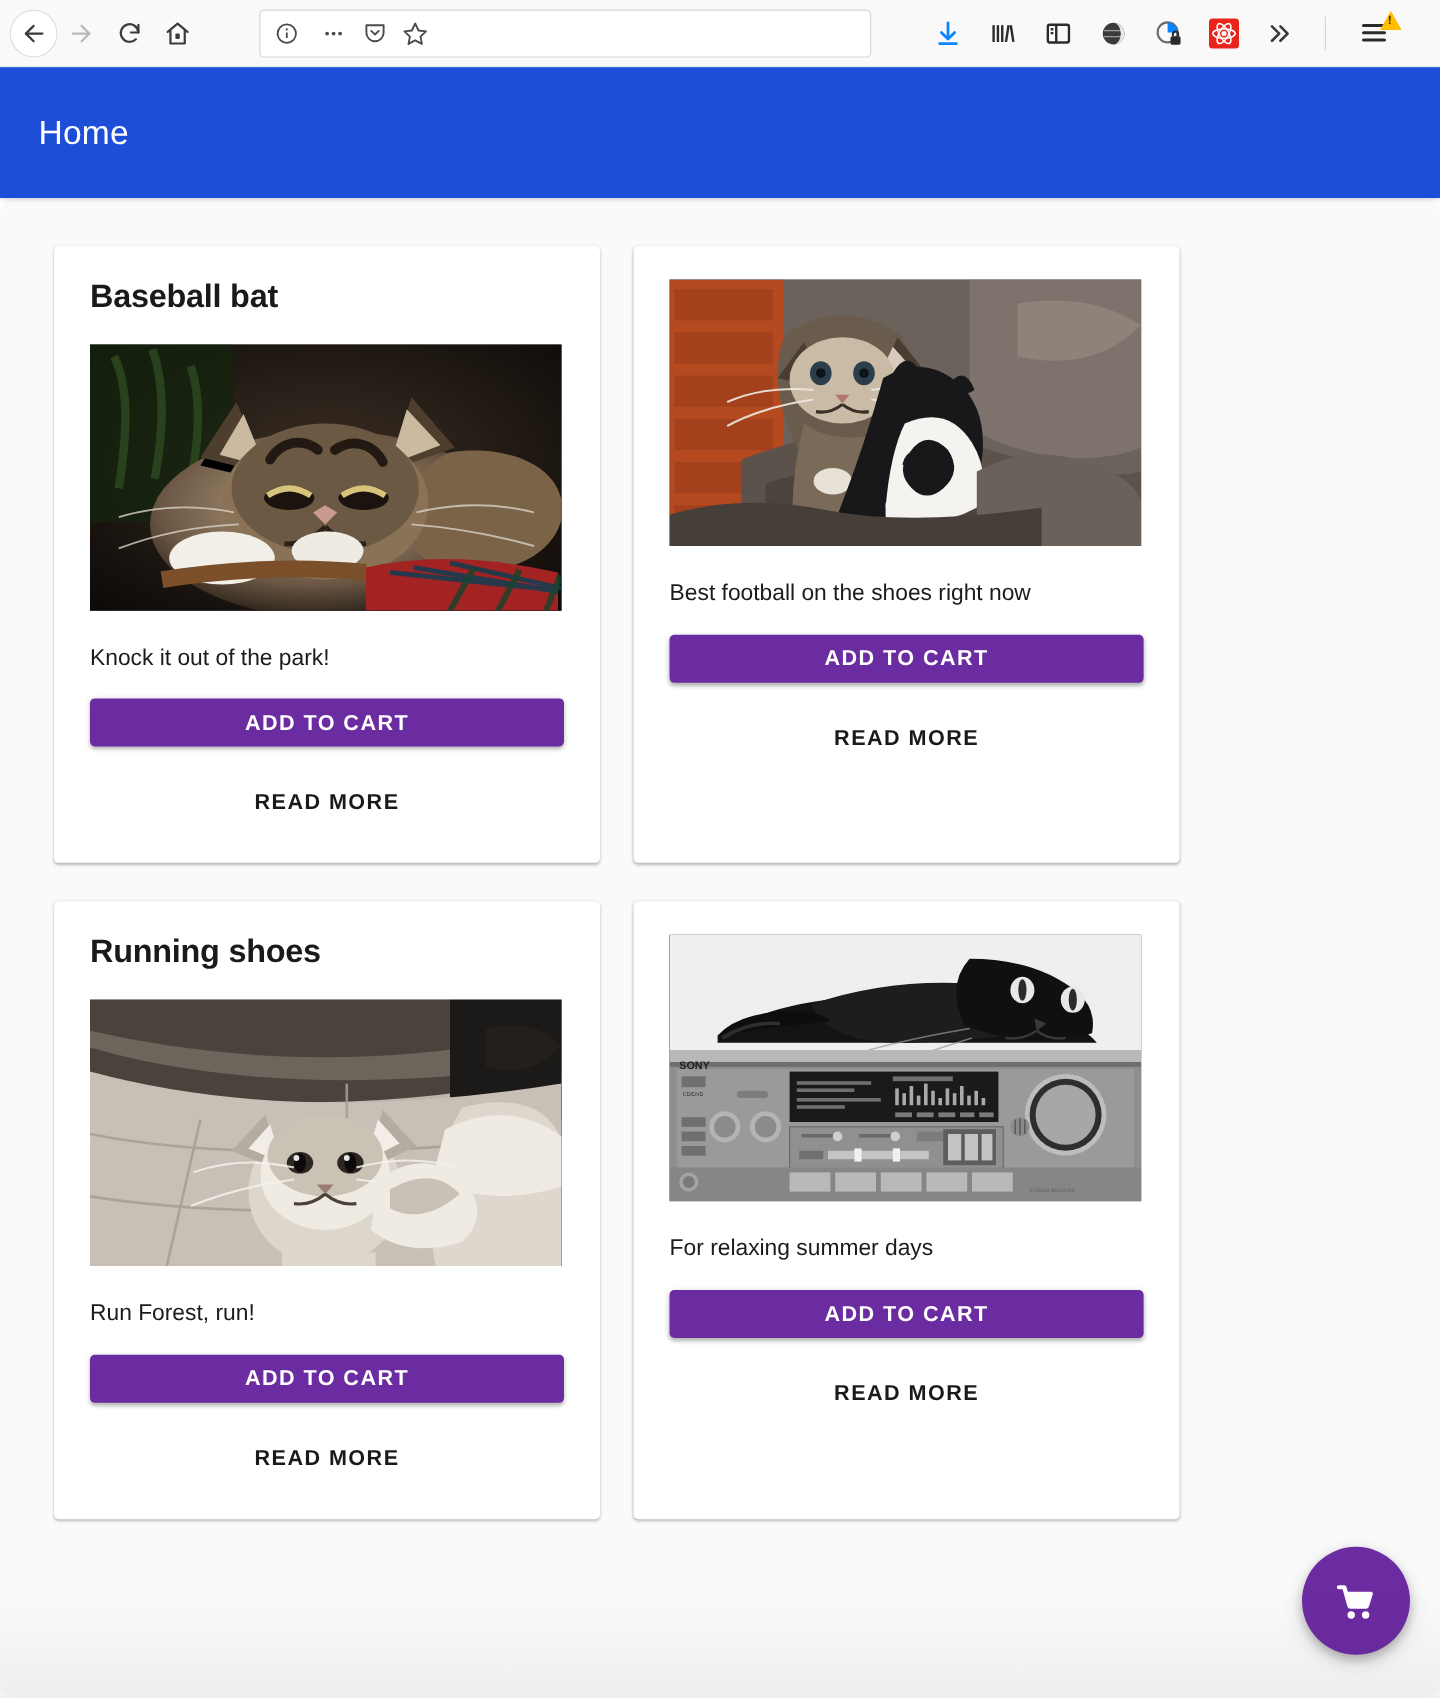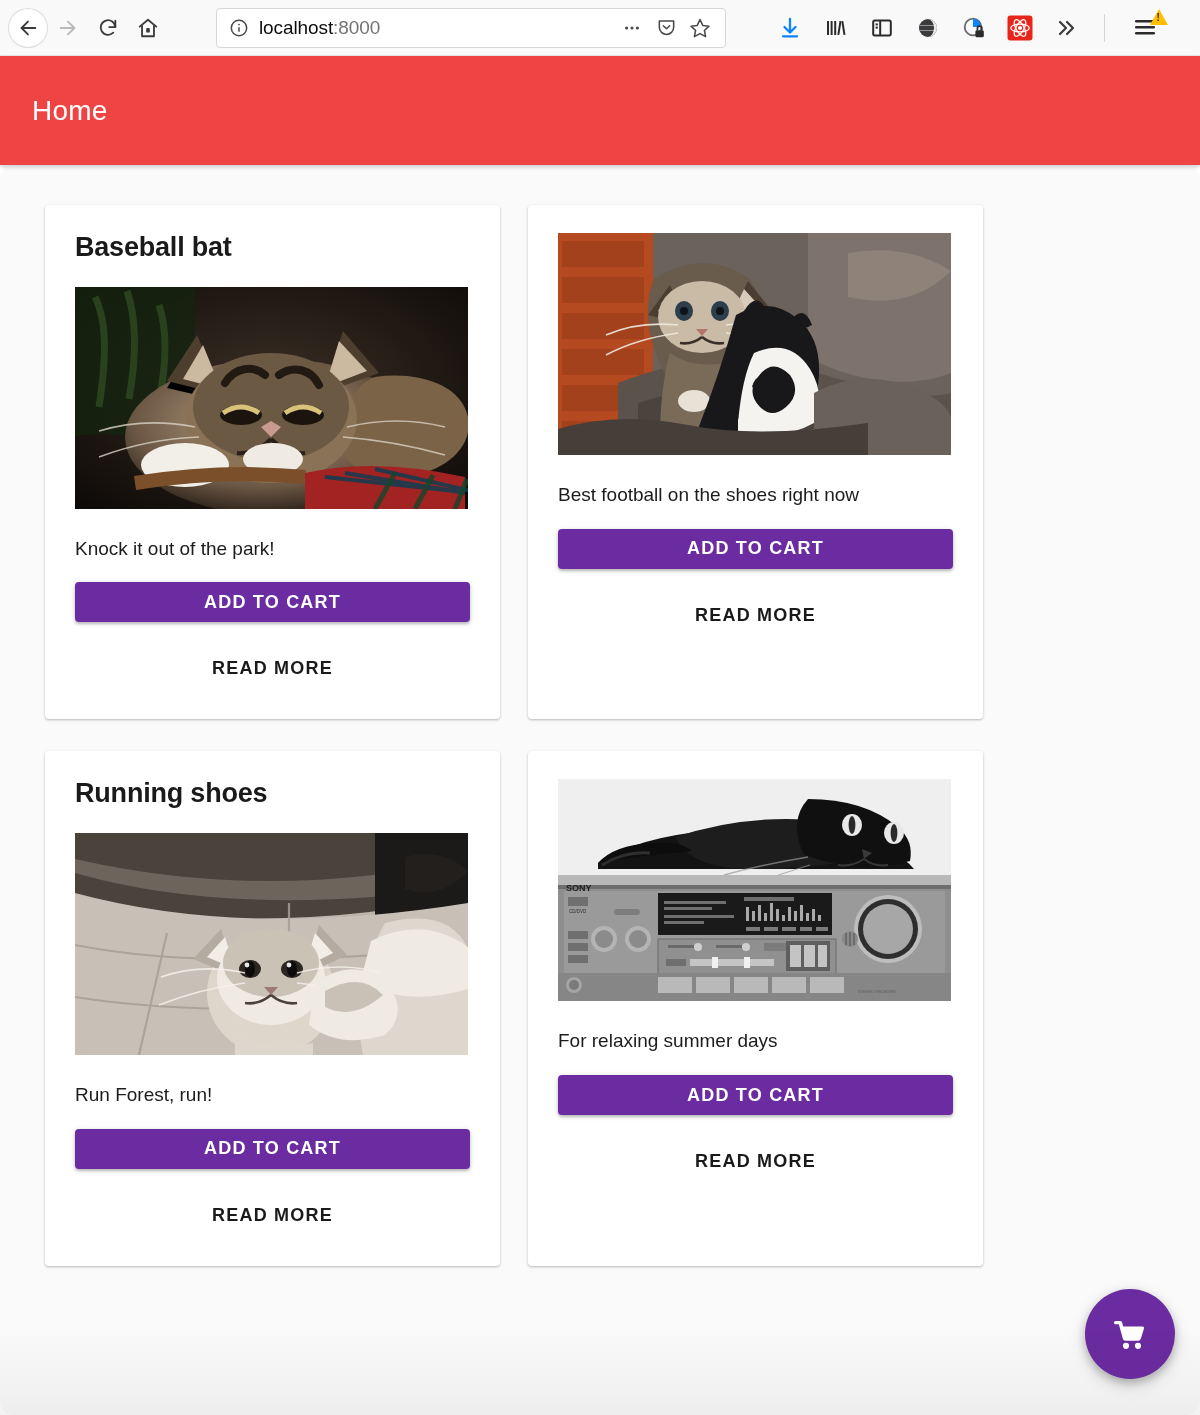--- a/index.html
+++ b/index.html
@@ -87,21 +87,21 @@
   #menu-warning::after {
     content: "!";
     position: absolute; left: -2.5px; top: 4px;
     font-size: 10px; font-weight: bold; color: #3b2c00;
     line-height: 1;
   }
 
   
   #appbar {
     height: 109px;
-    background: #ef4444;
+    background: #1d4ed8;
     display: flex;
     align-items: center;
     padding-left: 32px;
     box-shadow: 0 2px 4px rgba(0,0,0,0.18);
     position: relative;
     z-index: 5;
   }
   #appbar-title {
     color: #ffffff;
     font-size: 28px;
@@ -242,21 +242,20 @@
   </div>
 
   <div id="urlbar">
     <span class="ident">
       <svg width="20" height="20" viewBox="0 0 24 24" fill="none" stroke="currentColor" stroke-width="1.8">
         <circle cx="12" cy="12" r="9.2"></circle>
           <line x1="12" y1="11" x2="12" y2="16.5"></line>
           <circle cx="12" cy="7.8" r="1.05" fill="currentColor" stroke="none"></circle>
       </svg>
     </span>
-    <span id="url-text"><span>localhost</span><span class="port">:8000</span></span>
     <span class="url-action">
       <svg width="20" height="20" viewBox="0 0 24 24" fill="currentColor">
         <circle cx="5.5" cy="12" r="1.9"></circle>
           <circle cx="12" cy="12" r="1.9"></circle>
           <circle cx="18.5" cy="12" r="1.9"></circle>
       </svg>
     </span>
     <span class="url-action">
       <svg width="21" height="21" viewBox="0 0 24 24" fill="none" stroke="currentColor" stroke-width="1.8" stroke-linecap="round" stroke-linejoin="round">
         <path d="M3.8 4.6h16.4v7.2c0 4.6-4 8.1-8.2 8.1S3.8 16.4 3.8 11.8z"></path>

